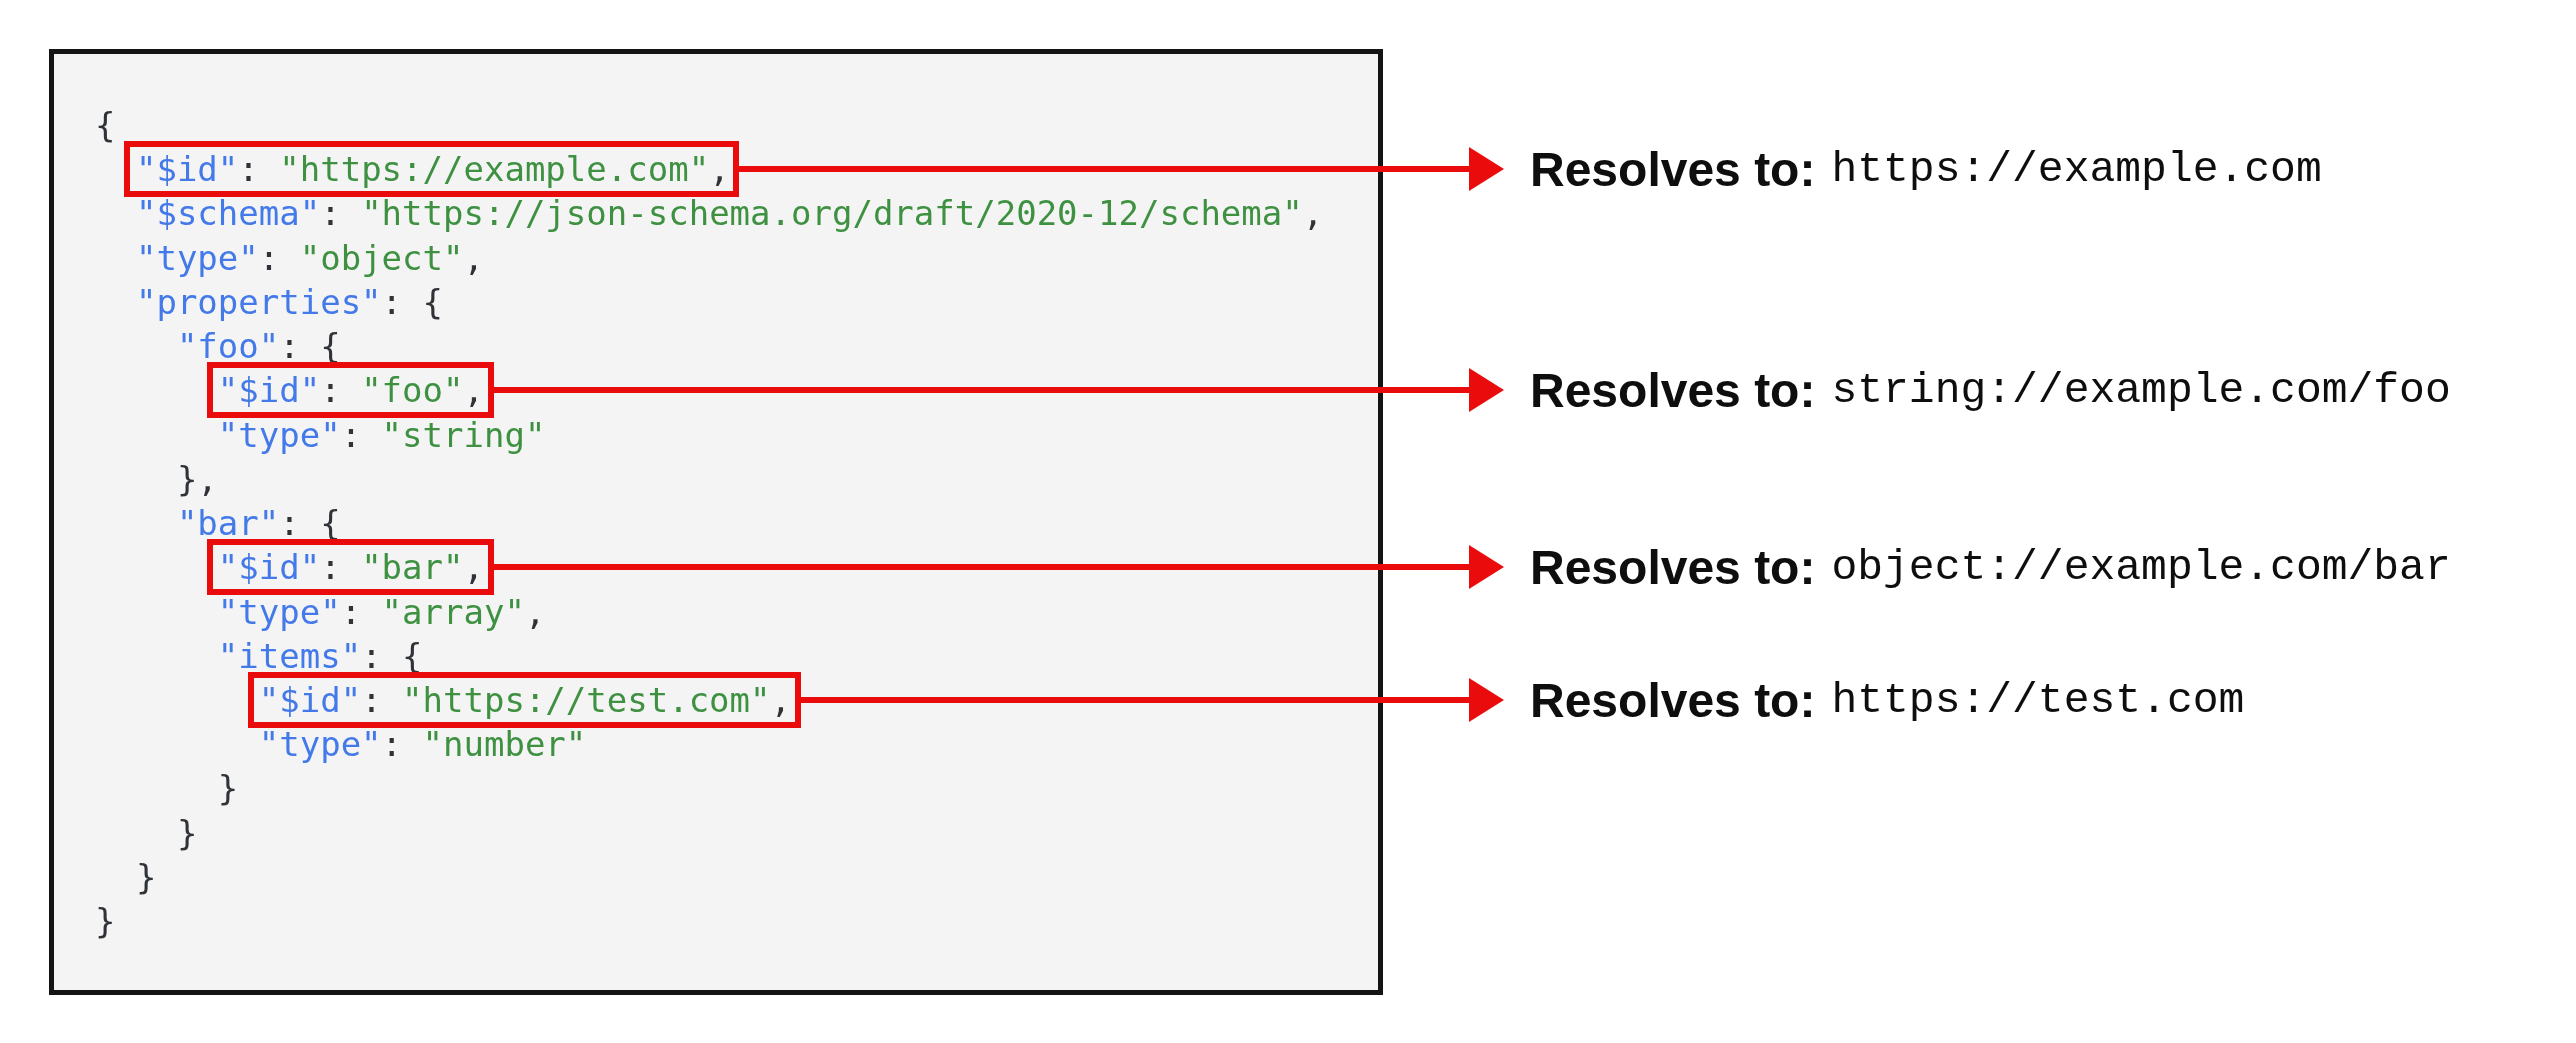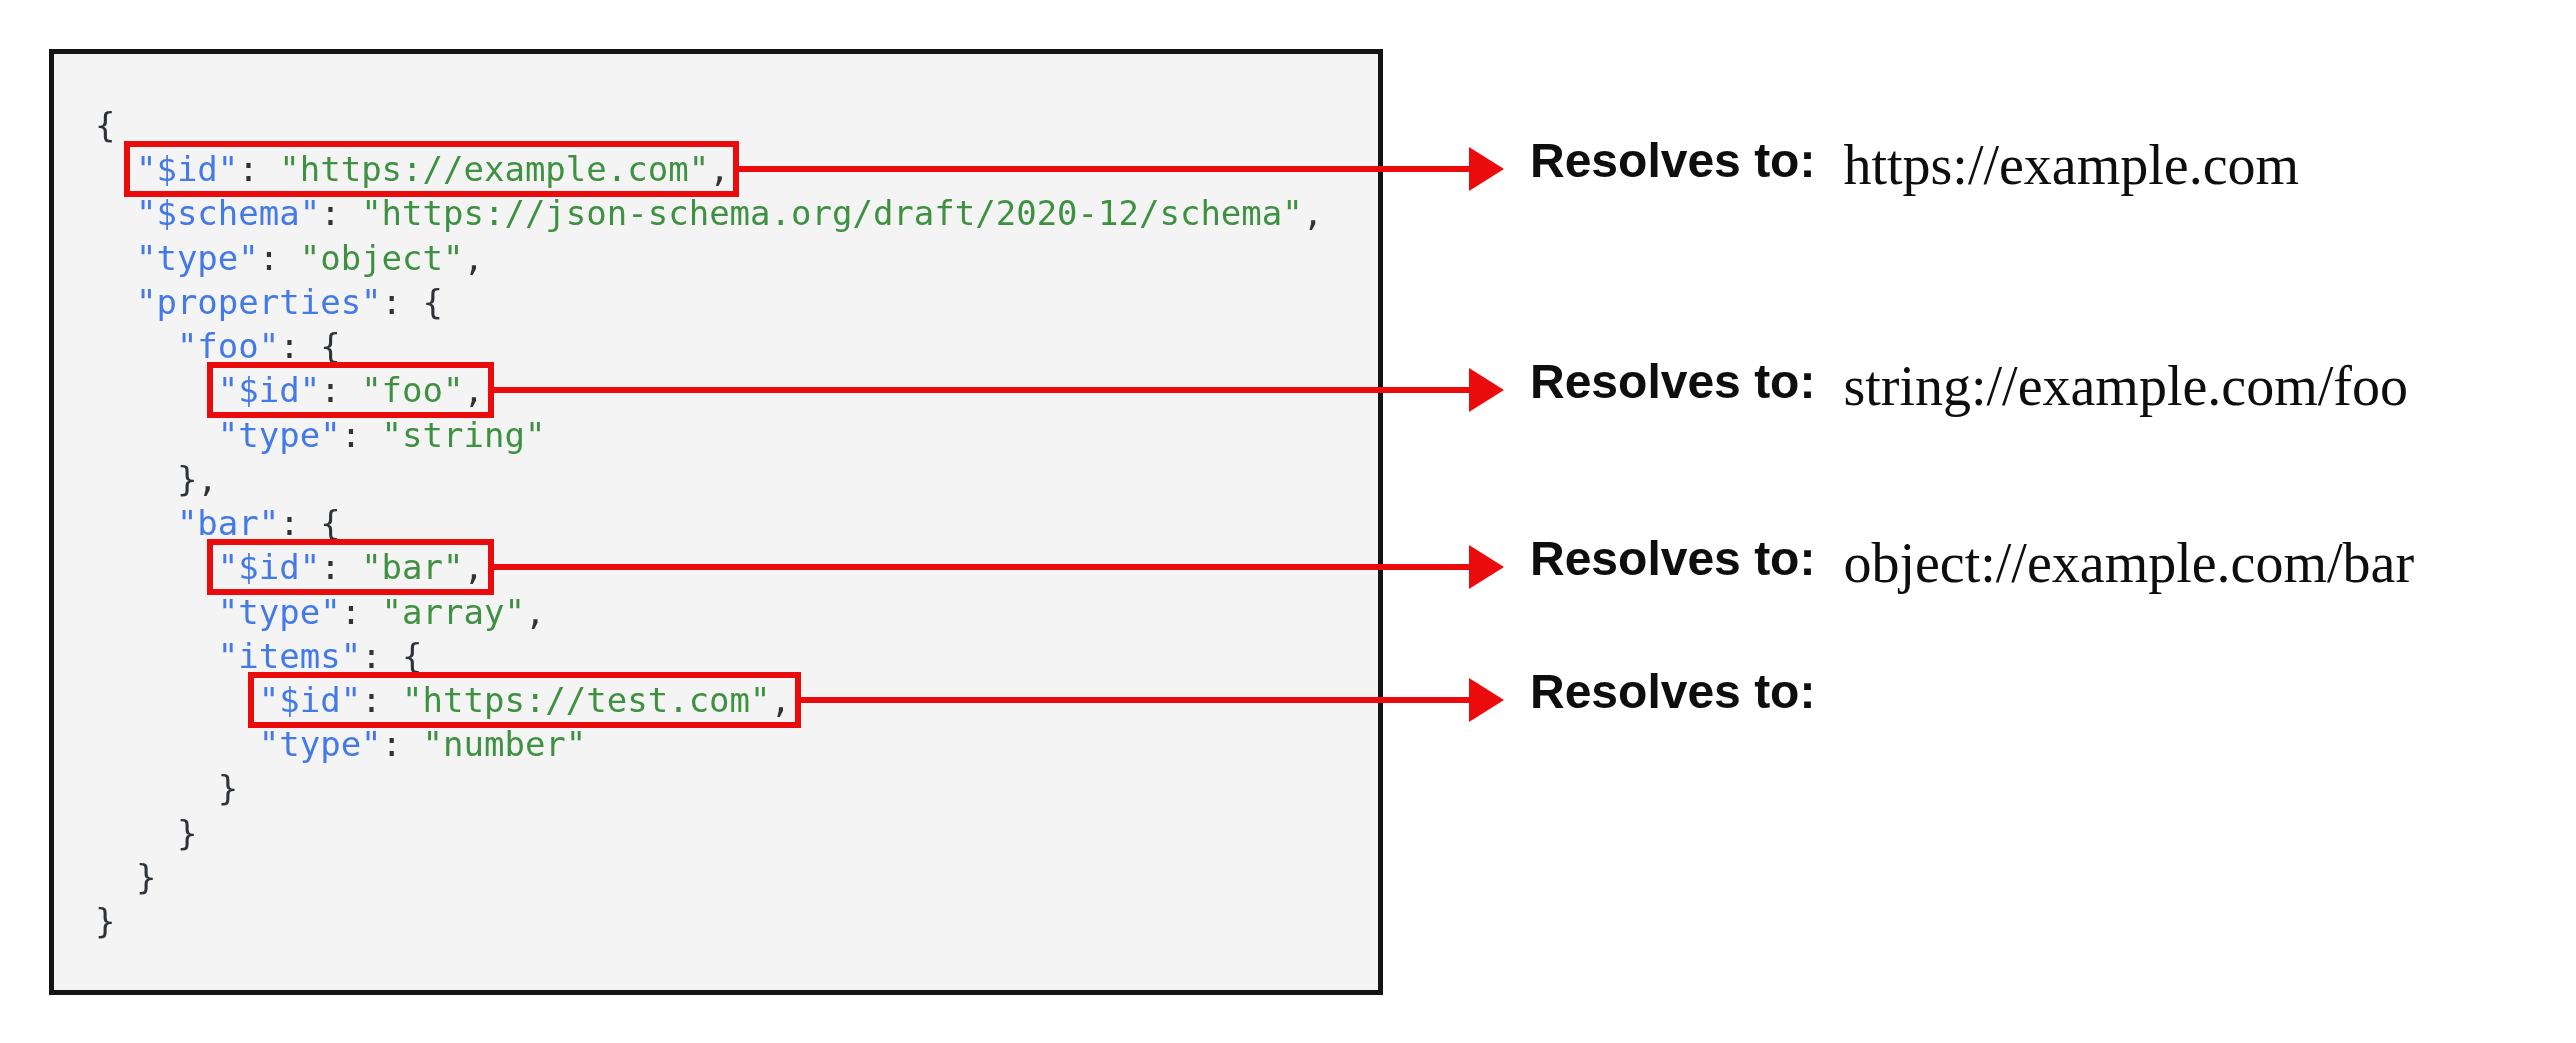--- a/index.html
+++ b/index.html
@@ -50,33 +50,33 @@
     height: 0;
     border-top: 22.6px solid transparent;
     border-bottom: 22.6px solid transparent;
     border-left: 35px solid var(--red, #ea0c0c);
   }
   .resolve-label {
     position: absolute;
     left: 1530px;
     height: 73px;
     display: flex;
-    align-items: flex-start;
-    gap: 28px;
+    align-items: center;
+    gap: 16px;
     white-space: nowrap;
   }
   .resolve-bold {
     font-family: "Liberation Sans", sans-serif;
     font-weight: bold;
     font-size: 48px;
     color: var(--label-text, #0e0e0e);
   }
   .resolve-url {
-    font-family: Liberation Serif, serif;
-    font-size: 56px;
+    font-family: Liberation Mono, monospace;
+    font-size: 43px;
     color: var(--label-text, #0e0e0e);
   }
 </style>
 </head>
 <body>
 
 <div class="canvas">
 
   <div class="code-box"></div>
   <div class="code-content">
@@ -123,16 +123,17 @@
   <div class="resolve-label" style="top:531px;">
     <span class="resolve-bold">Resolves to:</span>
     <span class="resolve-url">object://example.com/bar</span>
   </div>
 
   <div class="hl-box" style="left:248px; top:672px; width:553px; height:56px;"></div>
   <div class="arrow-line" style="left:797px; top:697px; width:672px;"></div>
   <div class="arrow-head" style="left:1469px; top:678px;"></div>
   <div class="resolve-label" style="top:664px;">
     <span class="resolve-bold">Resolves to:</span>
+    <span class="resolve-url">https://test.com</span>
   </div>
 
 </div>
 
 
 </body></html>

